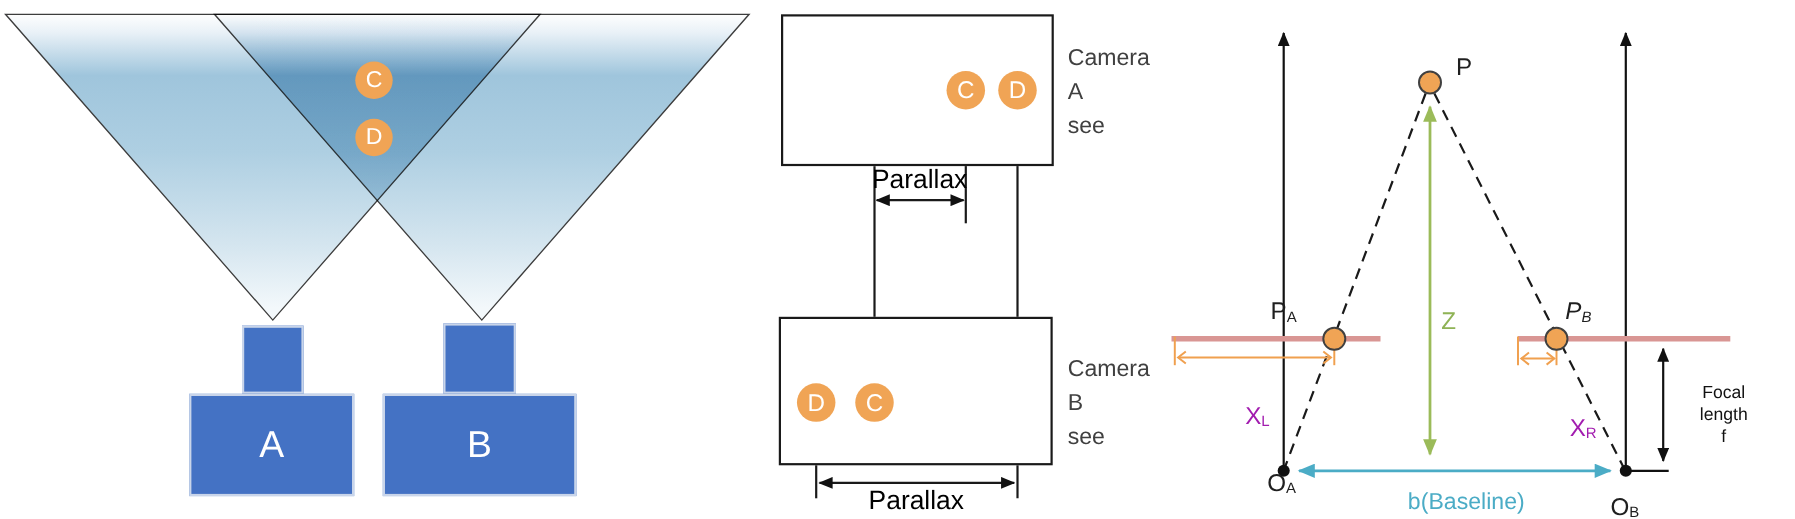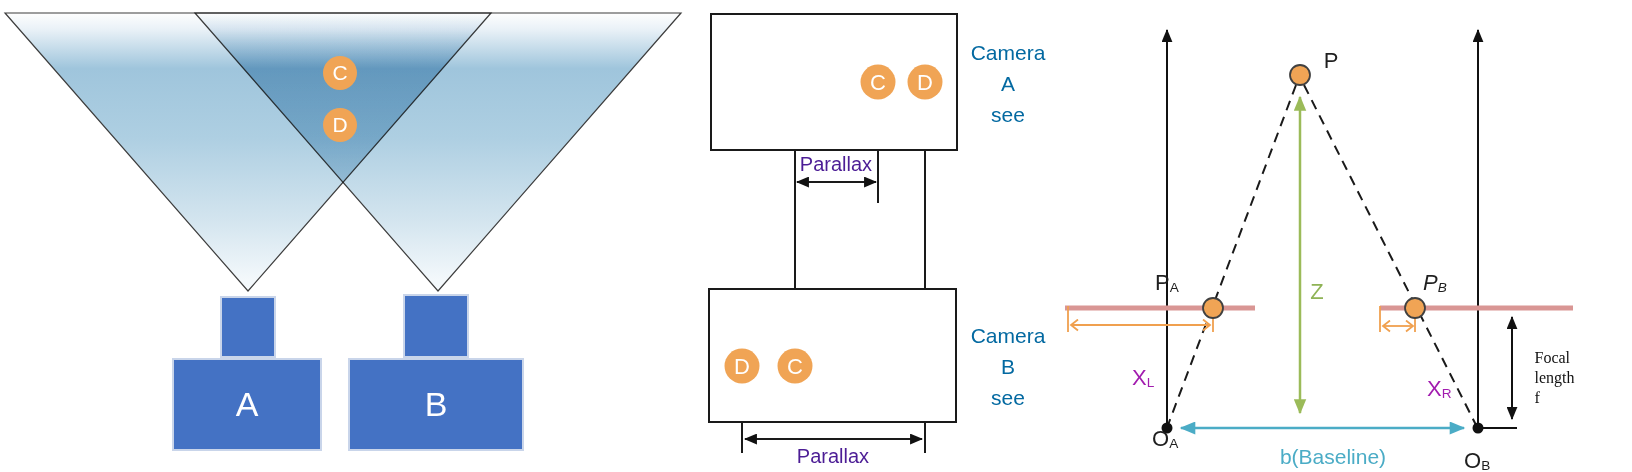--- a/index.html
+++ b/index.html
@@ -16,27 +16,27 @@
   .sub{font-size:0.62em;vertical-align:-0.18em;}
   
   .cam-rect{position:absolute;background:#4472C4;border:2px solid #c9d5ea;box-sizing:border-box;}
   .cam-letter{position:absolute;transform:translate(-50%,-50%);color:#ffffff;font-size:34px;line-height:1;}
   
   .pt{position:absolute;background:#F0A455;border-radius:50%;display:flex;align-items:center;justify-content:center;color:#fff;transform:translate(-50%,-50%);}
   .pt-lg{width:34px;height:34px;font-size:21px;}
   .pt-md{width:35px;height:35px;font-size:22px;}
   
   .view-rect{position:absolute;background:#ffffff;border:2px solid #1a1a1a;box-sizing:border-box;}
-  .caption{position:absolute;transform:translateX(-50%);text-align:center;font-size:21px;line-height:31px;color:#0369a1;}
-  .parallax{font-size:20px;color:#4c1d95;}
+  .caption{position:absolute;transform:translateX(-50%);text-align:left;font-size:21px;line-height:31px;color:#404040;}
+  .parallax{font-size:24px;color:#000000;}
   .t-orange{color:#a21caf;margin-top:37px;}
   .t-green{color:#8FB356;}
   .t-cyan{color:#4BACC6;margin-top:11px;}
   .big{font-size:22px;}
-  .focal{position:absolute;transform:translateX(-50%);font-size:16px;line-height:20px;color:#111;font-family:Liberation Serif, serif;}
+  .focal{position:absolute;transform:translateX(-50%);text-align:center;font-size:16px;line-height:20px;color:#111;}
 </style>
 </head>
 <body>
 
 <div class="stage">
 
   <svg class="layer" width="1632" height="472" viewBox="0 0 1632 472">
     <defs>
       <linearGradient id="frustumGrad" x1="0" y1="0" x2="0" y2="1">
         <stop offset="0" stop-color="#FEFEFE"></stop>

